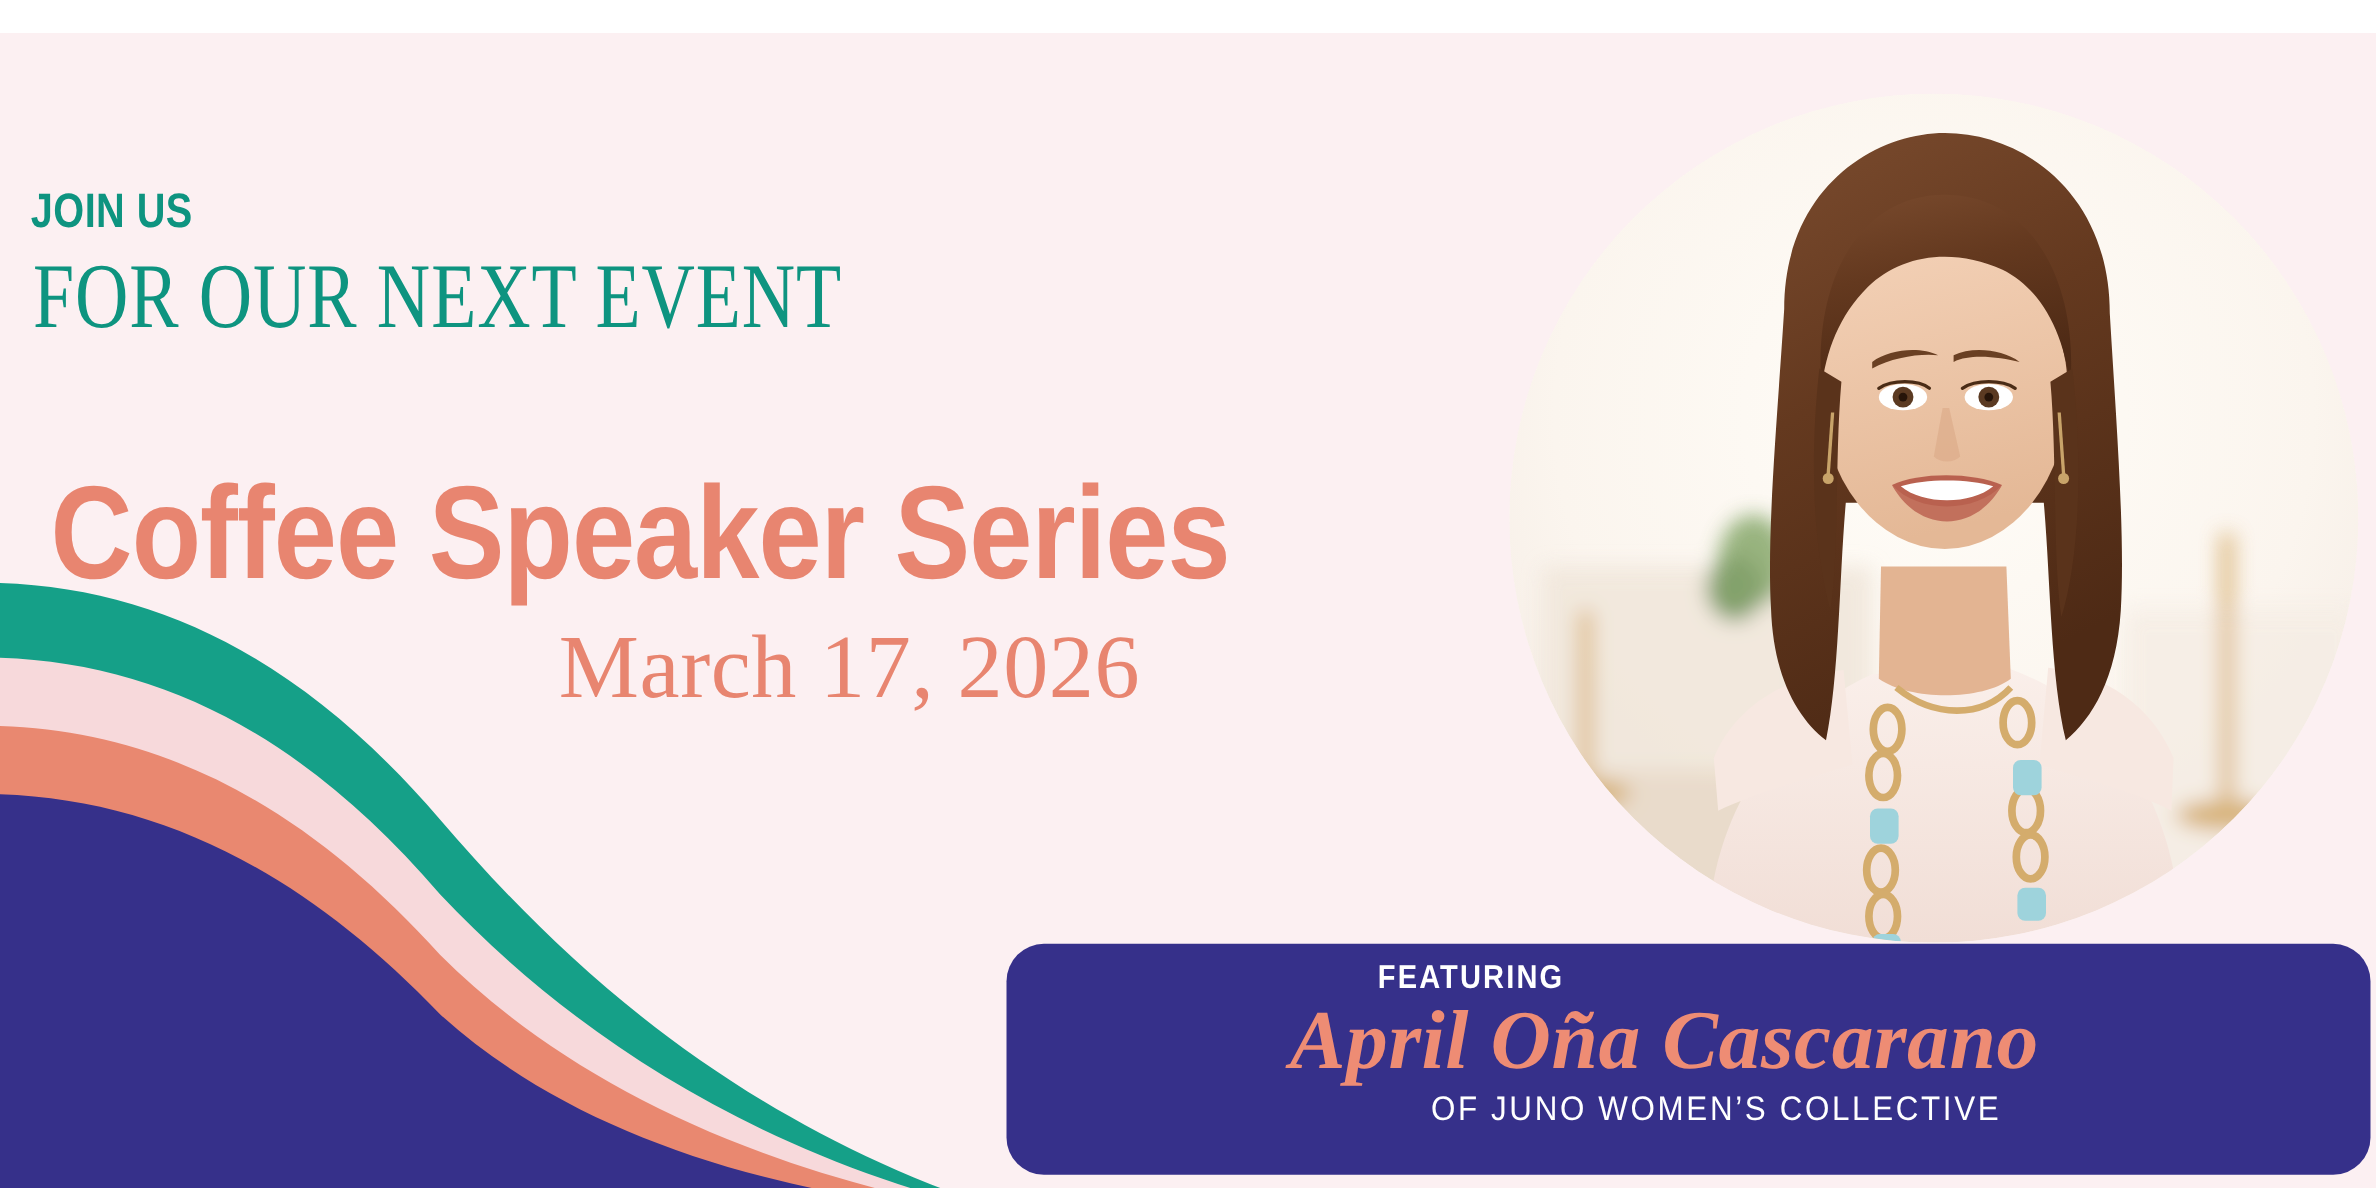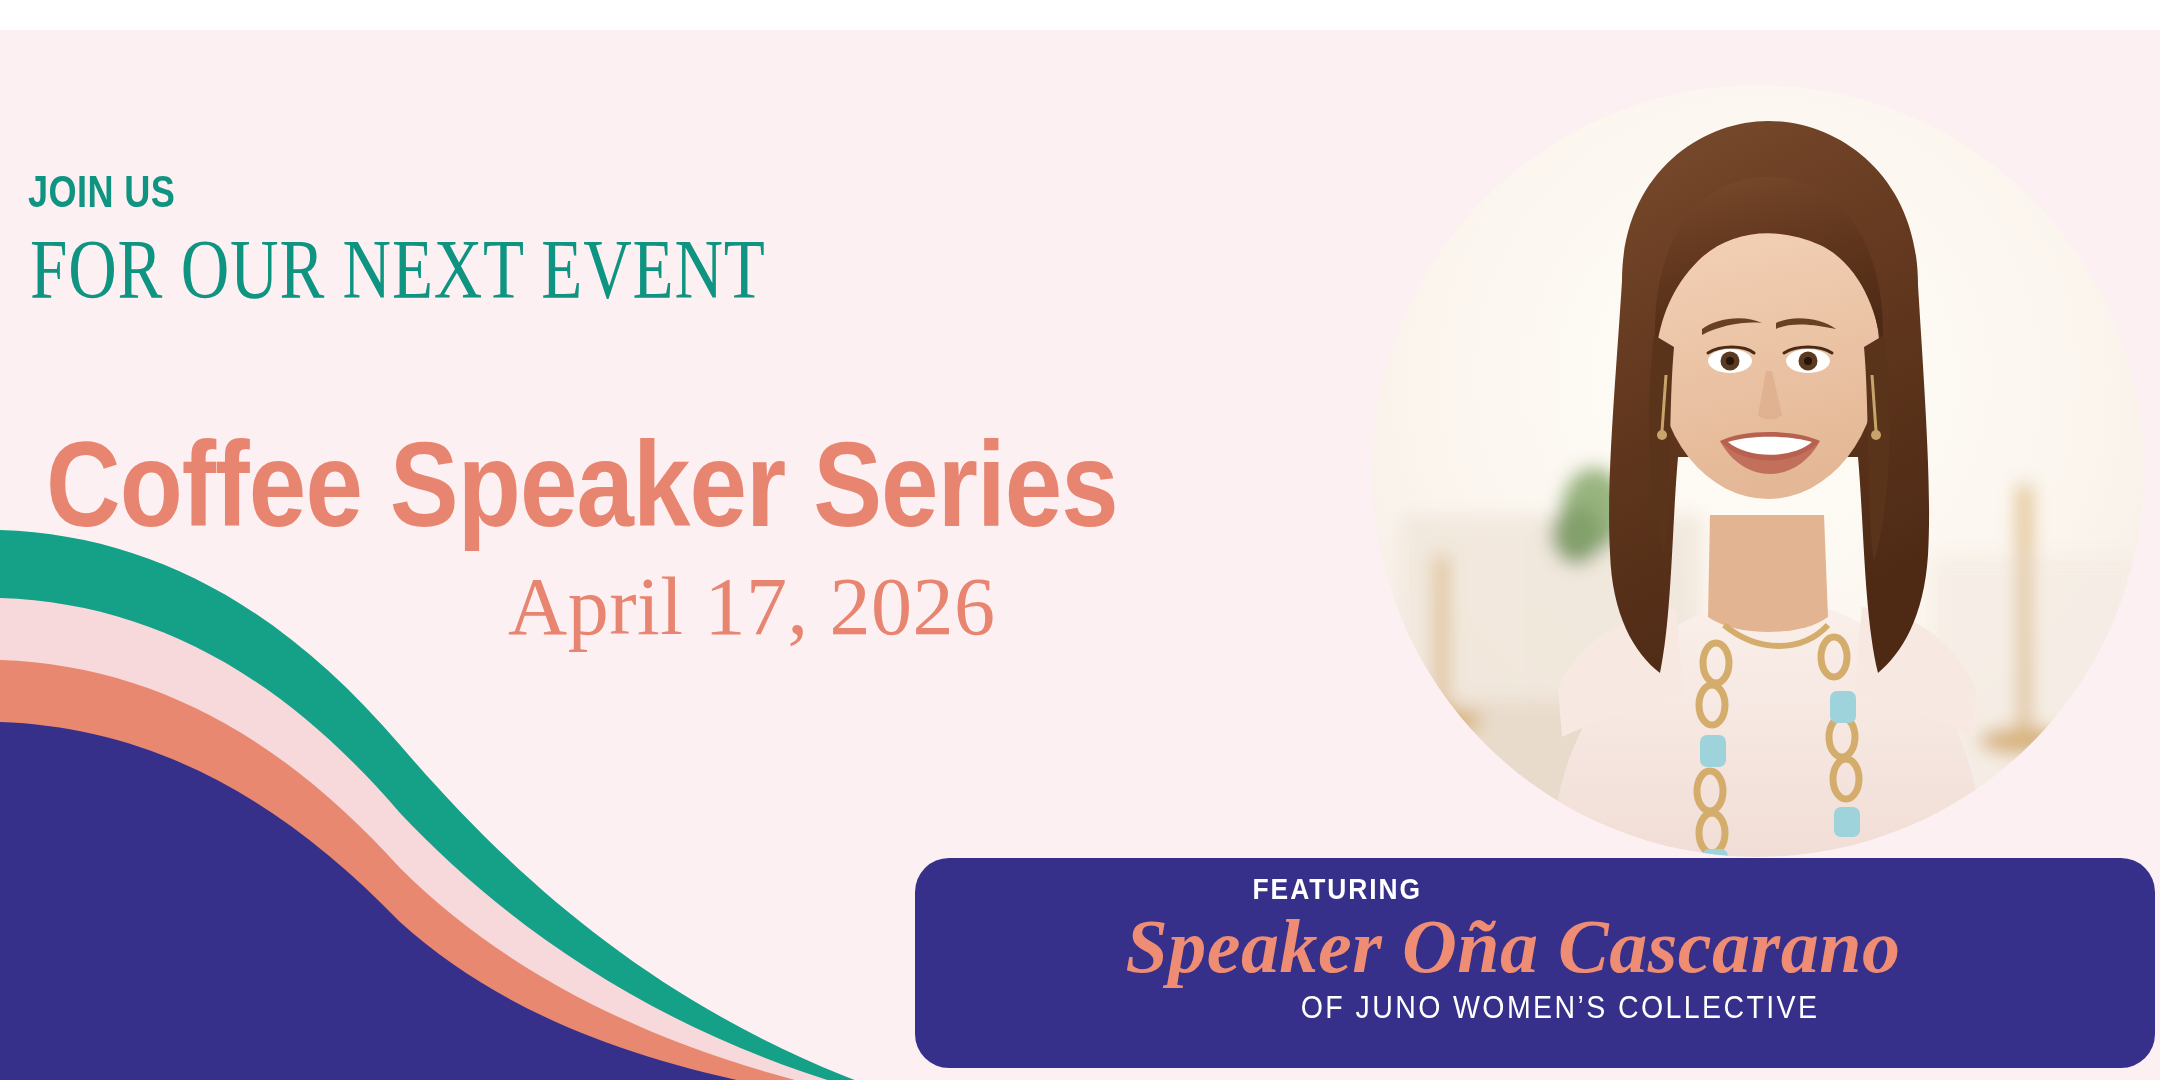--- a/index.html
+++ b/index.html
@@ -162,21 +162,21 @@
 
 <div id="banner">
 
   <div id="copy-block">
     <div id="join-us">JOIN US</div>
 
     <div id="next-event">FOR OUR NEXT EVENT</div>
 
     <div id="event-title">Coffee Speaker Series</div>
 
-    <div id="event-date">April 17, 2026</div>
+    <div id="event-date">March 17, 2026</div>
   </div>
 
   <div id="wave-decoration">
     <svg viewBox="0 0 1000 600" preserveAspectRatio="none" xmlns="http://www.w3.org/2000/svg">
 
       <path d="M0,20 C150,25 280,95 400,235 C520,375 680,520 935,598 L935,600 L0,600 Z" fill="#15A088"></path>
 
       <path d="M0,88 C150,93 280,163 400,303 C520,430 690,545 935,599 L935,600 L0,600 Z" fill="#F7D9DB"></path>
 
       <path d="M0,150 C150,155 280,225 400,358 C520,478 700,562 935,599.5 L935,600 L0,600 Z" fill="#E98870"></path>
@@ -288,18 +288,18 @@
         <rect x="462" y="722" width="26" height="30" rx="7" fill="#9ED3DC"></rect>
       </g>
 
       <rect x="0" y="0" width="772" height="772" fill="none"></rect>
     </svg>
   </div>
 
   <div id="featuring-badge">
     <div id="featuring-label">FEATURING</div>
 
-    <div id="speaker-name">Speaker Oña Cascarano</div>
+    <div id="speaker-name">April Oña Cascarano</div>
 
     <div id="speaker-org">OF JUNO WOMEN’S COLLECTIVE</div>
   </div>
 
 </div>
 
 </body></html>

